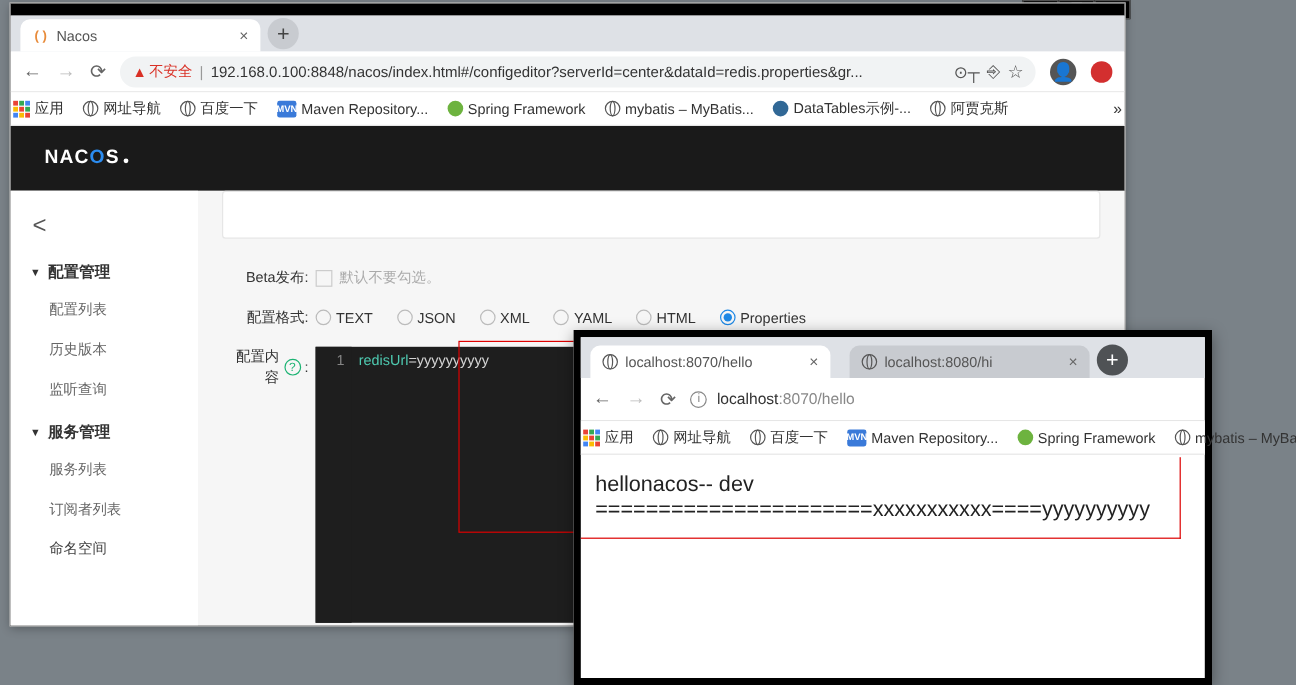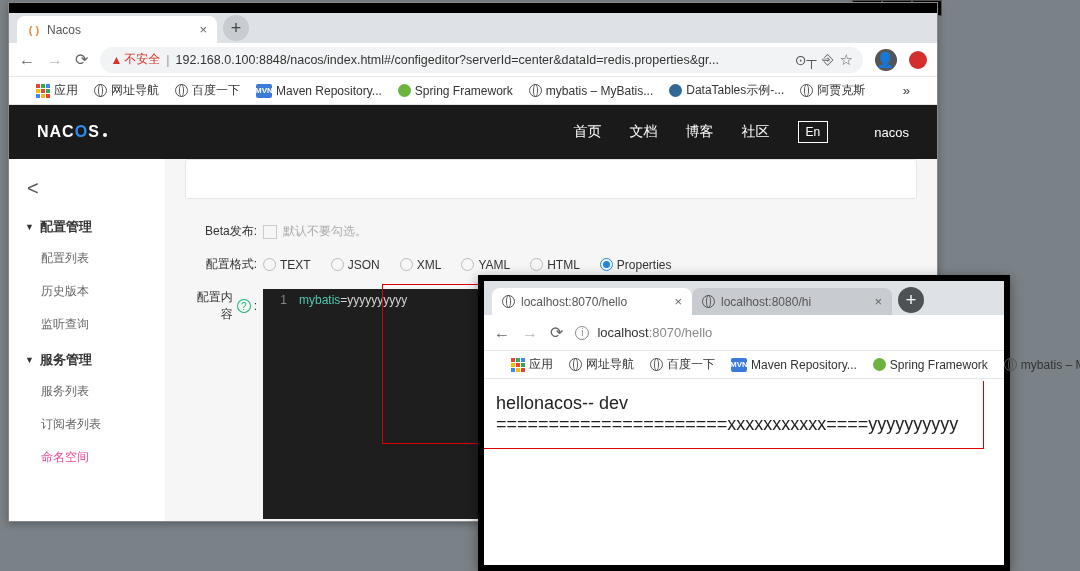--- a/index.html
+++ b/index.html
@@ -25,21 +25,21 @@
     .nav-icon { font-size: 16px; color: #666; cursor: pointer; }
     .omnibox { flex: 1; display: flex; align-items: center; background: #f1f3f4; border-radius: 13px; padding: 4px 10px; gap: 6px; font-size: 12.5px; color: #333; }
     .warn { color: #d93025; font-size: 12px; display: flex; align-items: center; gap: 2px; }
     .url-text { flex: 1; overflow: hidden; text-overflow: ellipsis; white-space: nowrap; }
     .key-icon { font-size: 14px; color: #555; }
     .star { font-size: 15px; color: #555; cursor: pointer; }
     .avatar { width: 22px; height: 22px; background: #555; border-radius: 50%; color: #fff; font-size: 15px; display: flex; align-items: center; justify-content: center; }
     .ext-icon { width: 18px; height: 18px; background: #d32f2f; border-radius: 50%; }
 
     
-    .bm { height: 28px; background: #fff; display: flex; align-items: center; padding: 0 27px; gap: 16px; font-size: 12px; color: #333; border-bottom: 1px solid #e6e6e6; }
+    .bm { height: 28px; background: #fff; display: flex; align-items: center; padding: 0 2px; gap: 16px; font-size: 12px; color: #333; border-bottom: 1px solid #e6e6e6; }
     .bm-item { display: flex; align-items: center; gap: 4px; cursor: pointer; white-space: nowrap; }
     .apps-grid { display: grid; grid-template-columns: 4px 4px 4px; grid-template-rows: 4px 4px 4px; gap: 1px; }
     .apps-grid span:nth-child(1){background:#ea4335}.apps-grid span:nth-child(2){background:#34a853}.apps-grid span:nth-child(3){background:#4285f4}
     .apps-grid span:nth-child(4){background:#fbbc05}.apps-grid span:nth-child(5){background:#ea4335}.apps-grid span:nth-child(6){background:#34a853}
     .apps-grid span:nth-child(7){background:#4285f4}.apps-grid span:nth-child(8){background:#fbbc05}.apps-grid span:nth-child(9){background:#ea4335}
     .globe { width: 13px; height: 13px; border: 1.5px solid #555; border-radius: 50%; position: relative; }
     .globe::before { content: ''; position: absolute; left: 3px; top: -1px; width: 3px; height: 11px; border: 1.5px solid #555; border-radius: 50%; }
     .mvn-badge { width: 16px; height: 14px; background: #3a7ad9; color: #fff; font-size: 8px; font-weight: bold; display: flex; align-items: center; justify-content: center; border-radius: 2px; }
     .spring-icon { width: 13px; height: 13px; background: #6db33f; border-radius: 50%; }
     .dt-icon { width: 13px; height: 13px; background: #316896; border-radius: 50%; }
@@ -56,21 +56,21 @@
     .en-box { border: 1px solid #fff; padding: 3px 7px; font-size: 12px; cursor: pointer; }
     .user-name { font-size: 13px; margin-left: 18px; }
 
     
     .nacos-body { display: flex; height: calc(100% - 156px); background: #f6f6f6; }
     .sidebar { width: 156px; background: #fff; padding: 10px 0; }
     .side-back { font-size: 20px; color: #555; padding: 8px 18px; cursor: pointer; }
     .side-cat { padding: 10px 16px 6px; font-size: 13px; color: #333; font-weight: bold; display: flex; align-items: center; gap: 6px; cursor: pointer; }
     .side-cat::before { content: '▼'; font-size: 9px; color: #333; }
     .side-item { padding: 8px 16px 8px 32px; font-size: 12px; color: #666; cursor: pointer; }
-    .side-item.top { color: #ec4899; }
+    .side-item.top { color: #404040; }
     
     .content { flex: 1; padding: 0 20px; }
     .content-card { background: #fff; height: 40px; border: 1px solid #e6e6e6; border-radius: 3px; margin-bottom: 16px; }
     .form-row { display: flex; align-items: center; padding: 8px 0; font-size: 12px; color: #333; }
     .form-label { width: 72px; text-align: right; margin-right: 6px; }
     .checkbox { width: 14px; height: 14px; border: 1px solid #ccc; margin-right: 6px; cursor: pointer; }
     .hint { color: #aaa; }
     .radios { display: flex; gap: 20px; align-items: center; }
     .radio { display: flex; align-items: center; gap: 4px; cursor: pointer; }
     .radio-circle { width: 13px; height: 13px; border: 1px solid #bbb; border-radius: 50%; display: flex; align-items: center; justify-content: center; }
@@ -84,21 +84,21 @@
     .code .key { color: #4ec9b0; }
     .code .eq { color: #d4d4d4; }
     .code .val { color: #d4d4d4; }
     .red-box { position: absolute; border: 1px solid #d00; }
     .rb1 { left: 373px; top: 281px; width: 607px; height: 160px; }
 
     
     .win2 { position: absolute; left: 478px; top: 275px; width: 532px; height: 296px; background: #fff; border: 6px solid #000000; box-shadow: 0 3px 12px rgba(0,0,0,0.4); }
     .win2 .tab-strip { background: #dee1e6; height: 34px; padding-top: 4px; }
     .win2 .tab { width: 200px; }
-    .win2 .tab.inactive { background: #c8cbd0; }
+    .win2 .tab.inactive { background: #c8cbd0; margin-left: 16px; }
     .tab-globe { font-size: 12px; }
     .body-text { padding: 14px 12px; font-size: 18px; color: #222; font-family: Liberation Sans, sans-serif; }
     .win2-addr { height: 36px; display: flex; align-items: center; padding: 0 10px; gap: 12px; border-bottom: 1px solid #e6e6e6; }
     .win2-url { flex: 1; display: flex; align-items: center; gap: 8px; font-size: 13px; }
     .info-icon { width: 14px; height: 14px; border: 1.5px solid #888; border-radius: 50%; color: #888; font-size: 10px; display: flex; align-items: center; justify-content: center; }
     .url-dim { color: #888; }
     .url-dark { color: #333; }
     .red-box2 { position: absolute; left: 0; top: 100px; width: 500px; height: 68px; border: 1px solid #d00; border-left: none; border-top: none; }
     
     
@@ -188,28 +188,20 @@
     <div class="chevrons" style="margin-left:auto">»</div>
   </div>
 
   <div class="nacos-hdr">
     <div class="nacos-logo">
       <span class="n1">NAC</span>
         <span class="c">O</span>
         <span class="n1">S</span>
         <span class="dot"></span>
     </div>
-    <div class="nacos-nav">
-      <span class="nav-link">首页</span>
-      <span class="nav-link">文档</span>
-      <span class="nav-link">博客</span>
-      <span class="nav-link">社区</span>
-      <span class="en-box">En</span>
-      <span class="user-name">nacos</span>
-    </div>
   </div>
 
   <div class="nacos-body">
     <div class="sidebar">
       <div class="side-back">&lt;</div>
       <div class="side-cat">
           <span>配置管理</span>
         </div>
       <div class="side-item">配置列表</div>
       <div class="side-item">历史版本</div>
@@ -260,21 +252,21 @@
       </div>
       <div class="form-row" style="align-items:flex-start">
         <span class="form-label" style="display:flex;align-items:center;justify-content:flex-end">
           <span>配置内容</span>
           <span class="help">?</span>
           <span style="margin-left:3px">:</span>
         </span>
         <div class="editor" style="flex:1">
           <div class="gutter">1</div>
           <div class="code">
-            <span class="key">mybatis</span><span class="eq">=</span><span class="val">yyyyyyyyyy</span>
+            <span class="key">redisUrl</span><span class="eq">=</span><span class="val">yyyyyyyyyy</span>
           </div>
         </div>
       </div>
     </div>
   </div>
 
   <div class="red-box rb1"></div>
 </div>
 
 <div class="win2">

